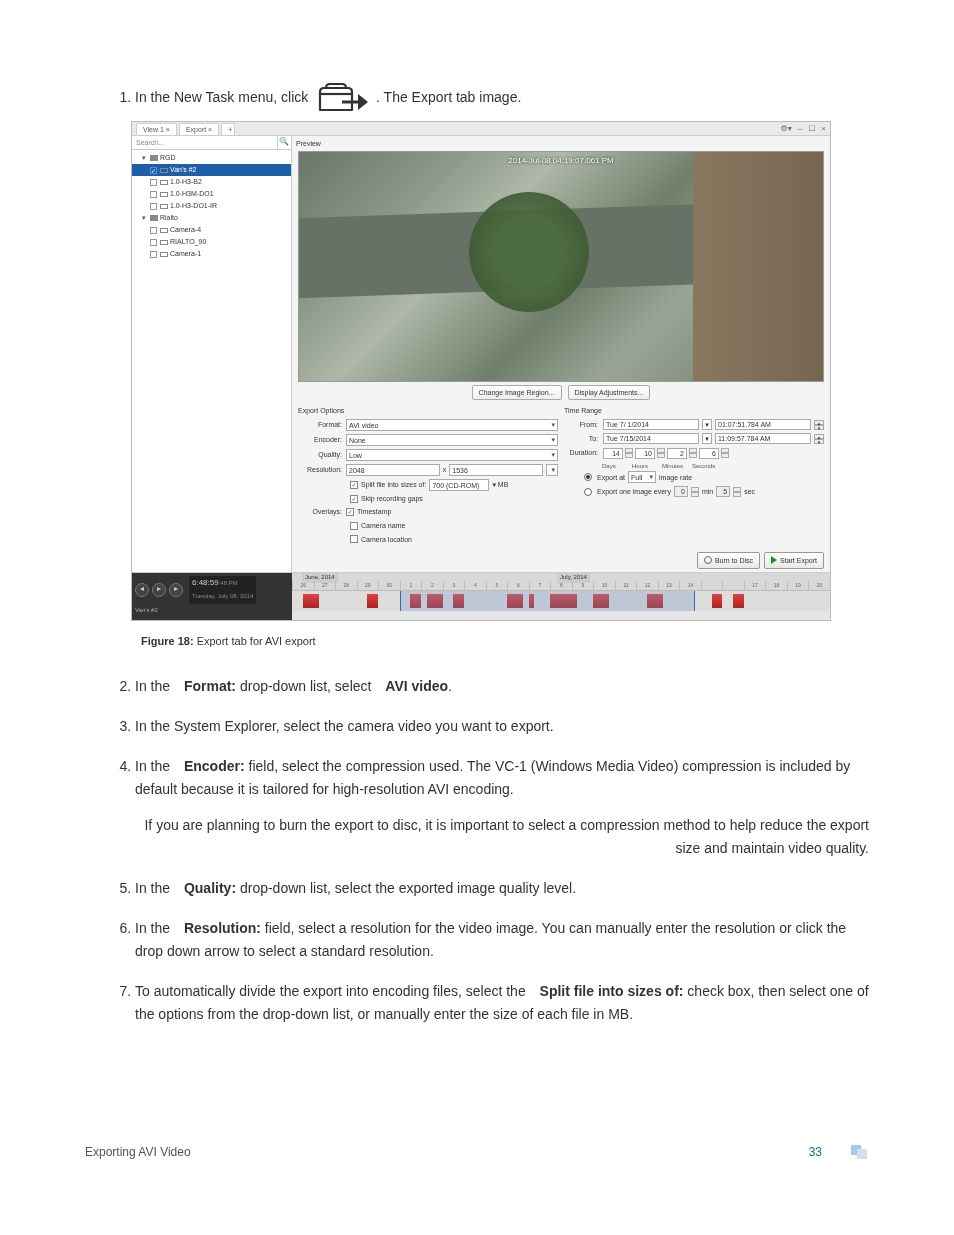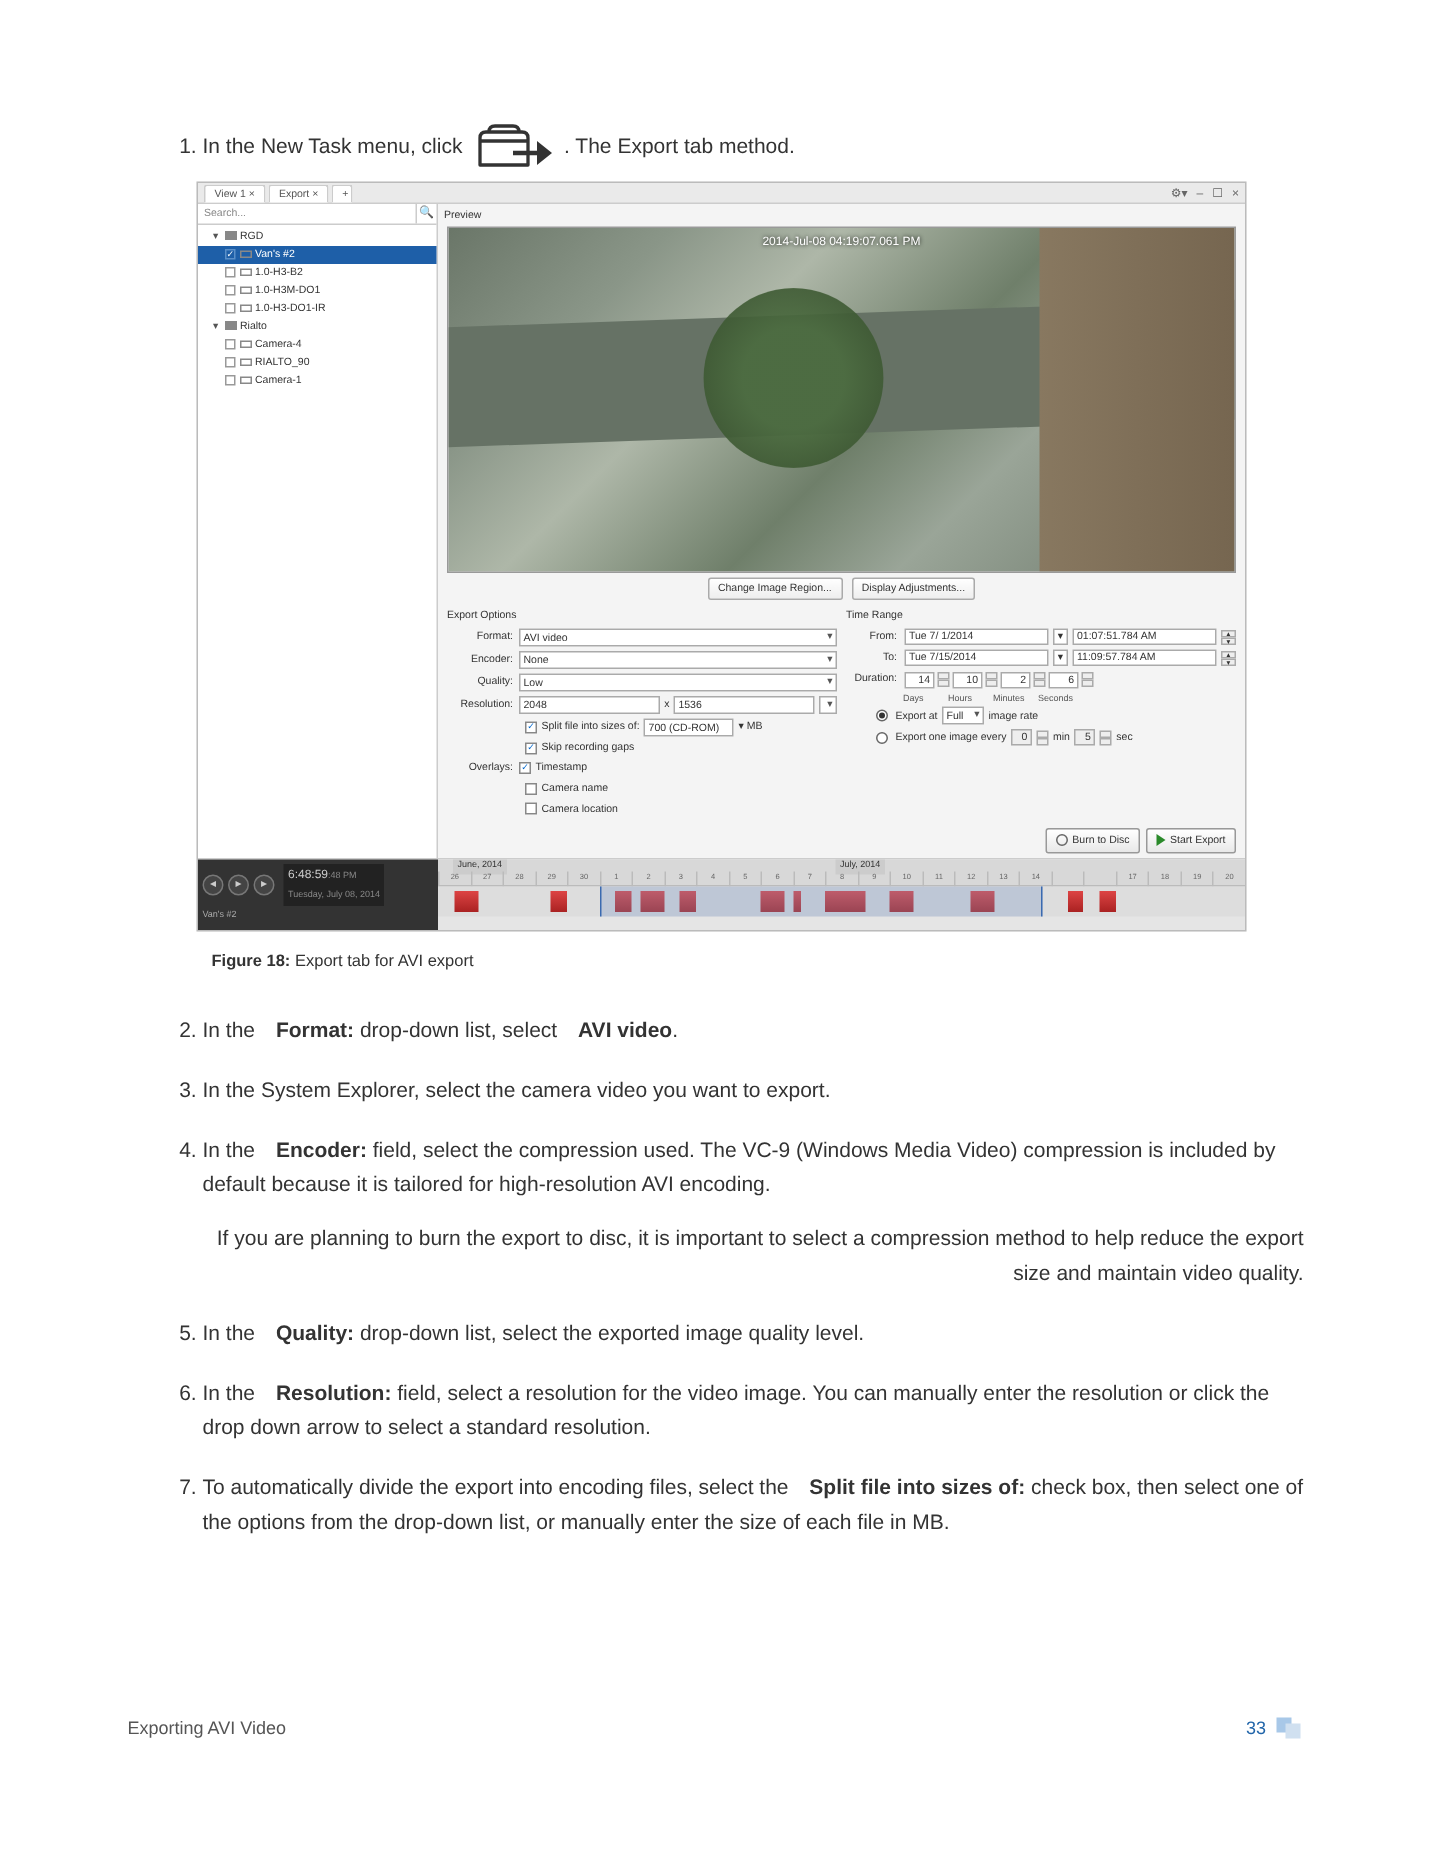--- a/index.html
+++ b/index.html
@@ -111,21 +111,21 @@
   .ss-tl-days { position:absolute; top:8px; left:0; right:0; height:10px; display:flex;}
   .ss-tl-days span{flex:1; border-left:1px solid #bbb; font-size:5px; text-align:center; color:#666;}
   .ss-tl-track { position:absolute; top:18px; left:0; right:0; height:20px; background:#ddd;}
   .ss-tl-bar { position:absolute; top:3px; height:14px; background:linear-gradient(#d44,#a22);}
   .ss-tl-sel { position:absolute; top:0; bottom:0; background:rgba(120,150,200,.3); border-left:1px solid #3a6ab0; border-right:1px solid #3a6ab0;}
 
   .figcap { font-size: 11px; text-align: left; margin: 8px 0 24px -4px; color: #333;}
   .figcap b { font-weight: 600; }
 
   .footer { display:flex; justify-content:space-between; align-items:center; margin-top:120px; font-size:12px; color:#555;}
-  .footer .pn { color:#2266aa; font-weight:500; display:flex; align-items:center; gap:1px;}
+  .footer .pn { color:#2266aa; font-weight:500; display:flex; align-items:center; gap:23px;}
   .footer .sq { display:inline-block; width:24px; height:14px; position:relative;}
   .footer .sq::before{content:"";position:absolute;top:0;left:6px;width:10px;height:10px;background:#a8c8e8;}
   .footer .sq::after{content:"";position:absolute;top:4px;left:12px;width:10px;height:10px;background:#d0e0f0;}
 </style>
 </head>
 <body>
 
 <ol class="steps">
   <li>
     <span>In the New Task menu, click </span>
@@ -133,21 +133,21 @@
       <svg viewBox="0 0 60 36">
           <g fill="none" stroke="#333" stroke-width="2.2" stroke-linejoin="round">
         <path d="M8 30 L8 12 Q8 8 12 8 L36 8 Q40 8 40 12 L40 30 Z"></path>
         <path d="M8 14 L40 14"></path>
             <path d="M14 8 Q14 4 18 4 L30 4 Q34 4 34 8"></path>
         <path d="M30 22 L52 22" stroke-width="3"></path>
             <path d="M46 14 L56 22 L46 30 Z" fill="#333" stroke="none"></path>
       </g>
         </svg>
     </span>
-    <span>. The Export tab method.</span>
+    <span>. The Export tab image.</span>
 
     
     <div class="screenshot">
       <div class="ss-tabs">
         <div class="ss-tab">View 1 ×</div>
         <div class="ss-tab">Export ×</div>
         <div class="ss-tab plus">+</div>
         <div class="ss-winctrl">
           <span>⚙▾</span>
           <span>–</span>
@@ -383,21 +383,21 @@
       </div>
     </div>
     <div class="figcap"><b>Figure 18:</b><span> Export tab for AVI export</span></div>
   </li>
 
   <li>
     <span>In the </span><b>Format:</b><span> drop-down list, select </span><b>AVI video</b><span>.</span>
   </li>
   <li>In the System Explorer, select the camera video you want to export.</li>
   <li>
-    <span>In the </span><b>Encoder:</b><span> field, select the compression used. The VC-9 (Windows Media Video) compression is included by default because it is tailored for high-resolution AVI encoding.</span>
+    <span>In the </span><b>Encoder:</b><span> field, select the compression used. The VC-1 (Windows Media Video) compression is included by default because it is tailored for high-resolution AVI encoding.</span>
     <div class="para">If you are planning to burn the export to disc, it is important to select a compression method to help reduce the export size and maintain video quality.</div>
   </li>
   <li><span>In the </span><b>Quality:</b><span> drop-down list, select the exported image quality level.</span></li>
   <li>
     <span>In the </span><b>Resolution:</b><span> field, select a resolution for the video image. You can manually enter the resolution or click the drop down arrow to select a standard resolution.</span>
   </li>
   <li>
     <span>To automatically divide the export into encoding files, select the </span><b>Split file into sizes of:</b><span> check box, then select one of the options from the drop-down list, or manually enter the size of each file in MB.</span>
   </li>
 </ol>

